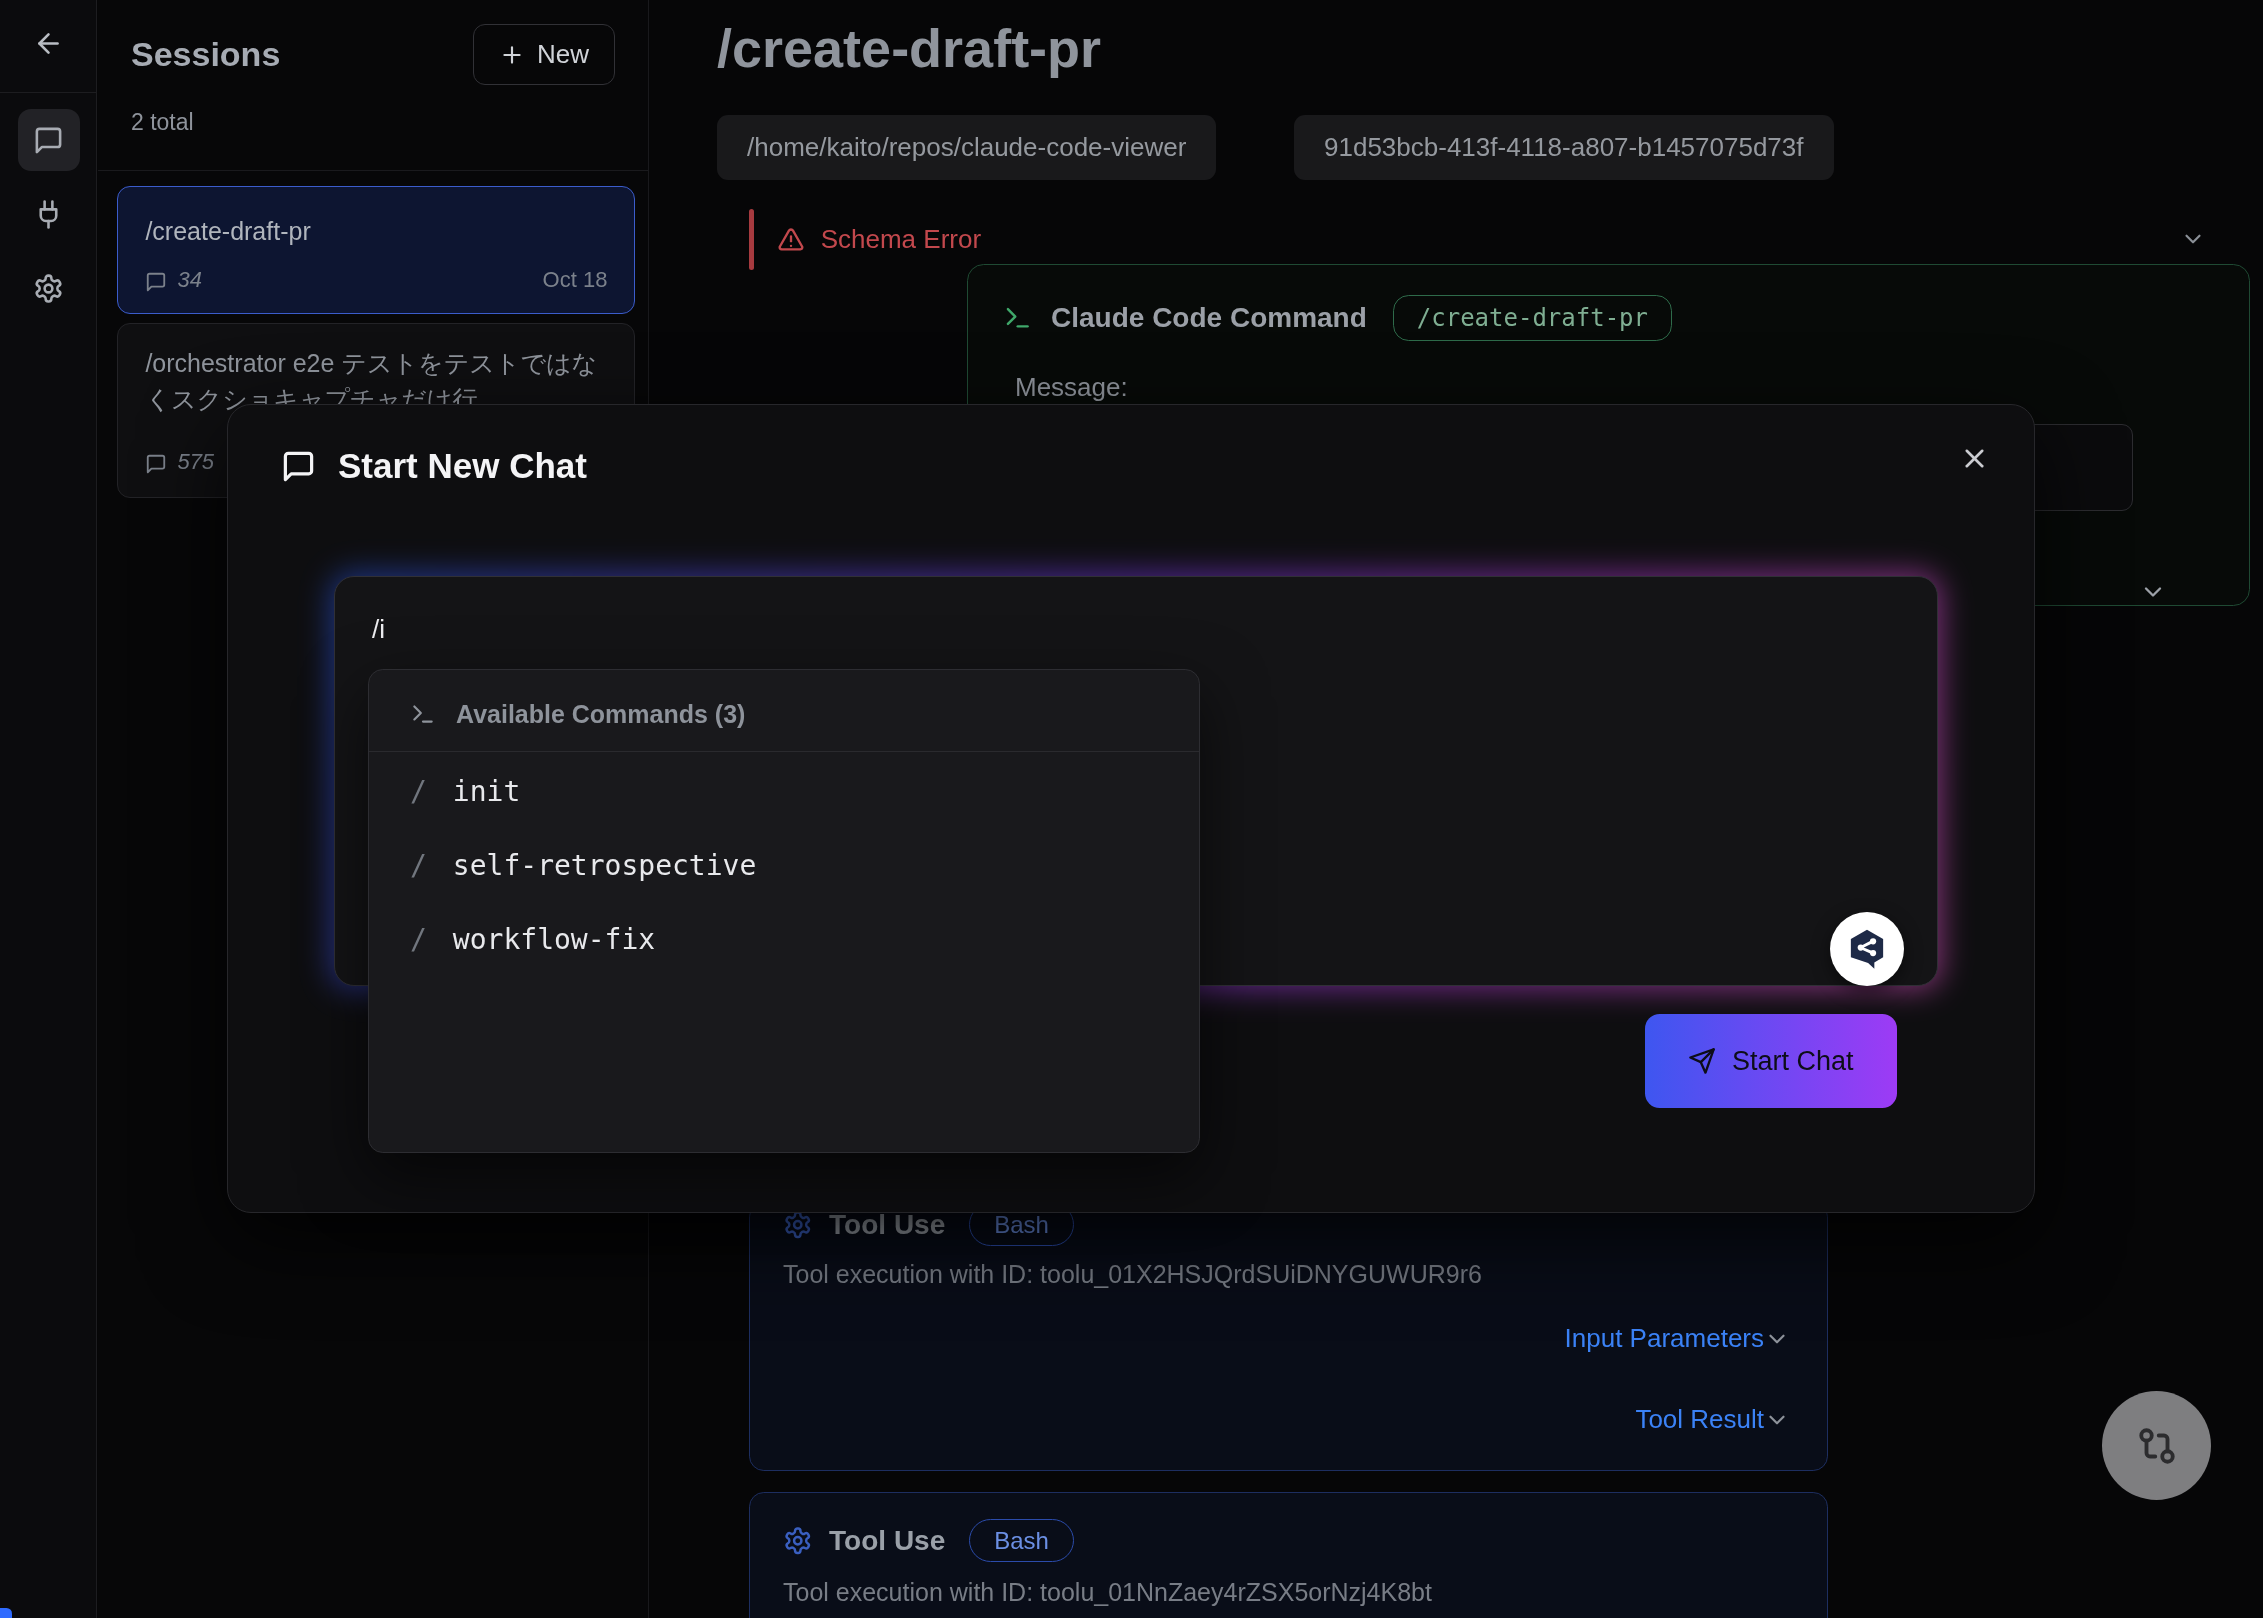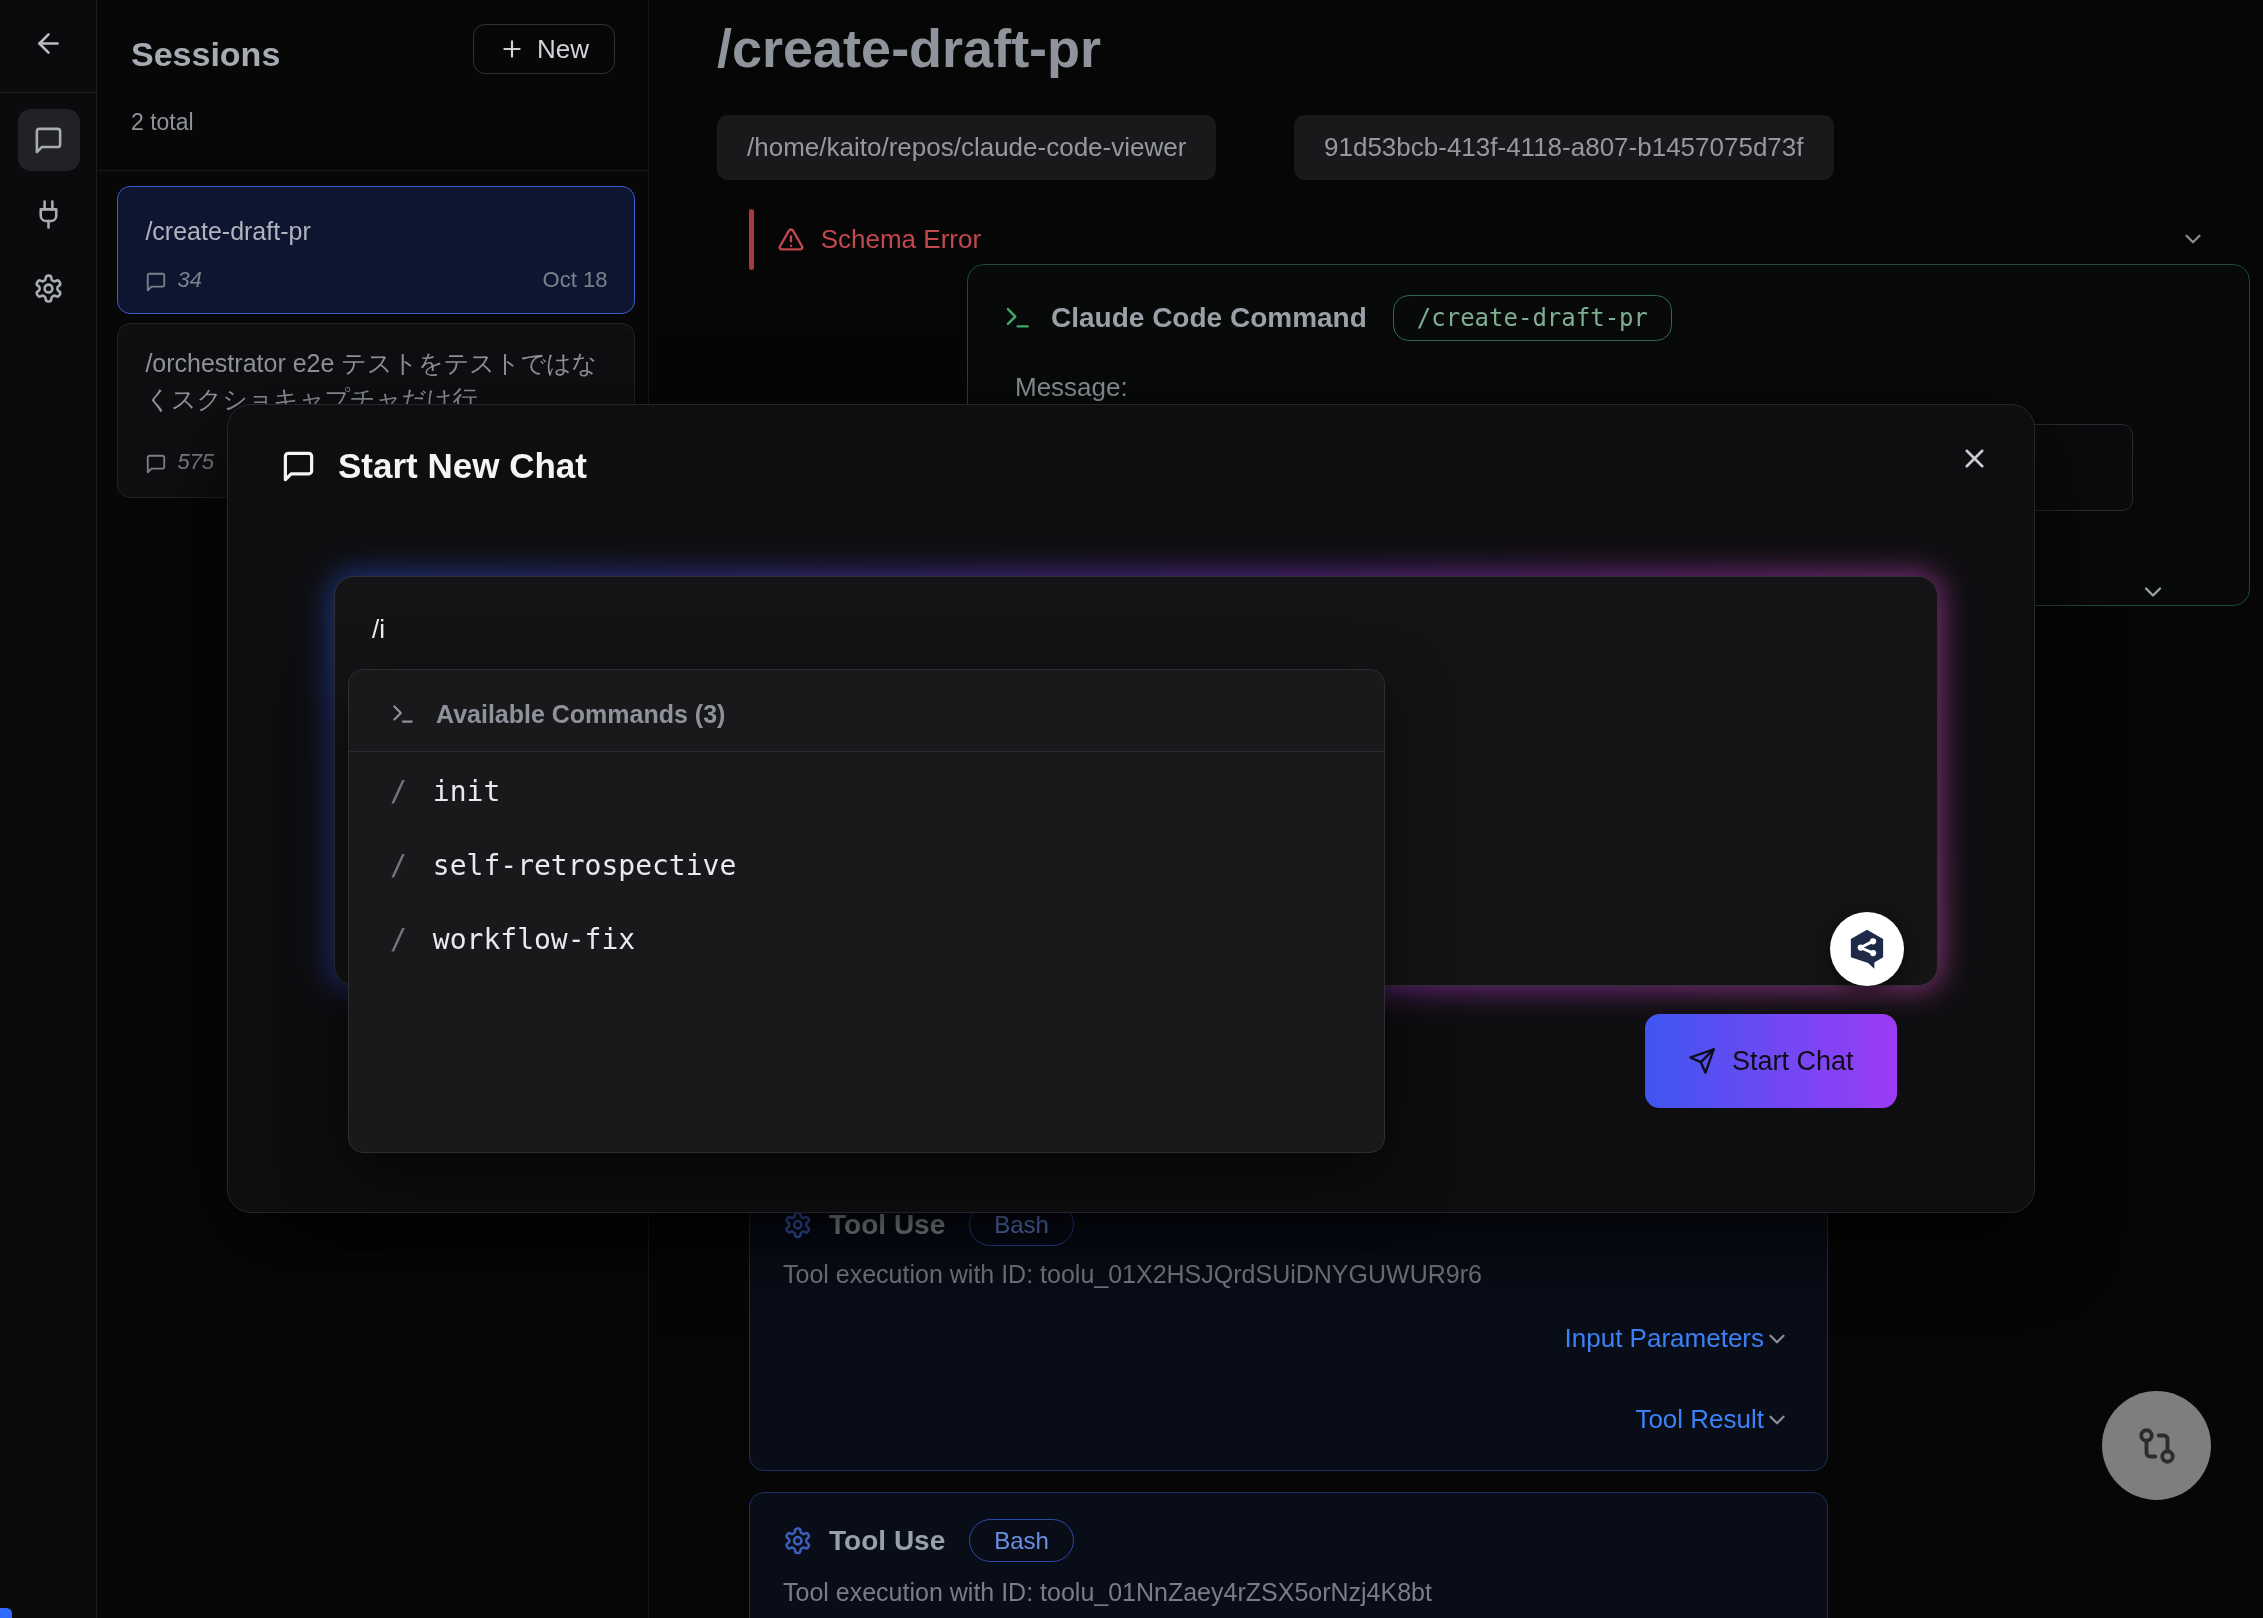--- a/index.html
+++ b/index.html
@@ -14,21 +14,21 @@
   .rail { position:absolute; left:0; top:0; width:97px; height:1619px; background:#0b0b0d; border-right:0.9px solid #1d1d20; z-index:1; }
   .rail-back { position:absolute; left:31px; top:26px; width:35px; height:35px; color:#b9bdc3; display:flex; align-items:center; justify-content:center; cursor:pointer; }
   .rail-divider { position:absolute; left:0; top:92px; width:97px; border-top:0.9px solid #1d1d20; }
   .rail-item { position:absolute; left:17.5px; width:62px; height:62px; border-radius:13px; display:flex; align-items:center; justify-content:center; color:#a8acb3; cursor:pointer; }
   .rail-item.active { background:#222226; }
   .ri-chat { top:109px; } .ri-plug { top:183px; } .ri-gear { top:257px; }
 
   
   .sidebar { position:absolute; left:98px; top:0; width:551px; height:1619px; background:#070708; border-right:0.9px solid #19191c; z-index:1; }
   .sb-title { position:absolute; left:33px; top:35px; font-size:34px; font-weight:700; color:#a6abb3; }
-  .new-btn { position:absolute; right:33px; top:24px; height:50px; padding:0 25px; display:flex; align-items:center; gap:12px;
+  .new-btn { position:absolute; right:33px; top:24px; height:61px; padding:0 25px; display:flex; align-items:center; gap:12px;
     border:0.9px solid #313136; border-radius:12px; background:transparent; color:#d0d3d8; font-size:26px; cursor:pointer; }
   .sb-total { position:absolute; left:33px; top:109px; font-size:23px; color:#8e939b;text-align:center; }
   .sb-divider { position:absolute; left:0; top:170px; width:100%; border-top:0.9px solid #1a1a1d; }
 
   .session-card { position:absolute; left:19.4px; width:518px; border-radius:13px; cursor:pointer; }
   .sc-1 { top:186px; height:128px; background:#0d1531; border:1.8px solid #3b5ccb; }
   .sc-2 { top:323px; height:175px; background:#0f0f11; border:0.9px solid #232327; }
   .sc-title { position:absolute; left:27px; top:29.5px; font-size:25px; color:#b0b5bd; }
   .sc-2 .sc-title { top:22px; width:466px; color:#8f949c; line-height:1.42; font-size:25px;
     display:-webkit-box; -webkit-line-clamp:2; -webkit-box-orient:vertical; overflow:hidden; }
@@ -82,21 +82,21 @@
 
   .compose { position:absolute; left:106px; top:171px; width:1604px; height:410px; border-radius:20px; }
   .compose::before { content:""; position:absolute; inset:-3.7px; border-radius:24px;
     background:linear-gradient(115deg,#2653d8 0%,#7c3aed 45%,#b83bd9 72%,#e054c4 100%);
     filter:blur(14.8px); opacity:.55; }
   .compose-inner { position:absolute; inset:0; background:#141416; border:0.9px solid #303036; border-radius:20px; }
   .compose-value { position:absolute; left:37px; top:37px; font-size:26px; color:#ececef; }
   .widget-badge { position:absolute; left:1496px; top:336px; width:74px; height:74px; border-radius:50%; background:#ffffff;
     display:flex; align-items:center; justify-content:center; z-index:4; cursor:pointer; box-shadow:0 5.5px 16.6px rgba(0,0,0,.5); }
 
-  .dropdown { position:absolute; left:120px; top:264px; width:1037px; height:484px; background:#19191c;
+  .dropdown { position:absolute; left:140px; top:264px; width:832px; height:484px; background:#19191c;
     border:0.9px solid #2d2d32; border-radius:14.8px; box-shadow:0 24px 65px rgba(0,0,0,.6); z-index:5; }
   .dd-head { position:absolute; left:41px; top:29.5px; display:flex; align-items:center; gap:20px; color:#8e939b; font-size:25px; font-weight:600; }
   .dd-divider { position:absolute; left:0; top:81px; width:100%; border-top:0.9px solid #2a2a2e; }
   .dd-item { position:absolute; left:41px; display:flex; gap:26px; font-family:"DejaVu Sans Mono", monospace; font-size:28px; cursor:pointer; }
   .dd-i1 { top:105px; } .dd-i2 { top:179px; } .dd-i3 { top:253px; }
   .dd-prefix { color:#71767e; } .dd-name { color:#e8e9ec; }
 
   .start-btn { position:absolute; left:1417px; top:609px; width:252px; height:94px; border:none; border-radius:14.8px;
     background:linear-gradient(90deg,#3e56f0 0%,#9d3bf5 100%); display:flex; align-items:center; justify-content:center; gap:15.7px;
     color:#0d0d18; font-size:27px; font-weight:500; cursor:pointer; font-family:"Liberation Sans", sans-serif; }

